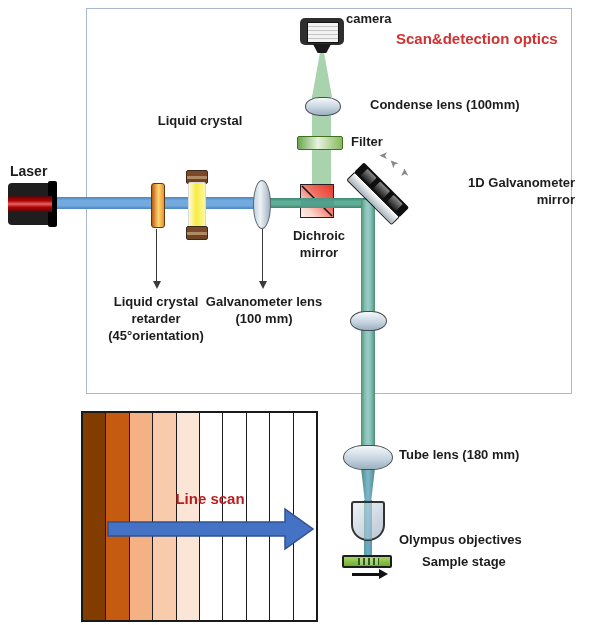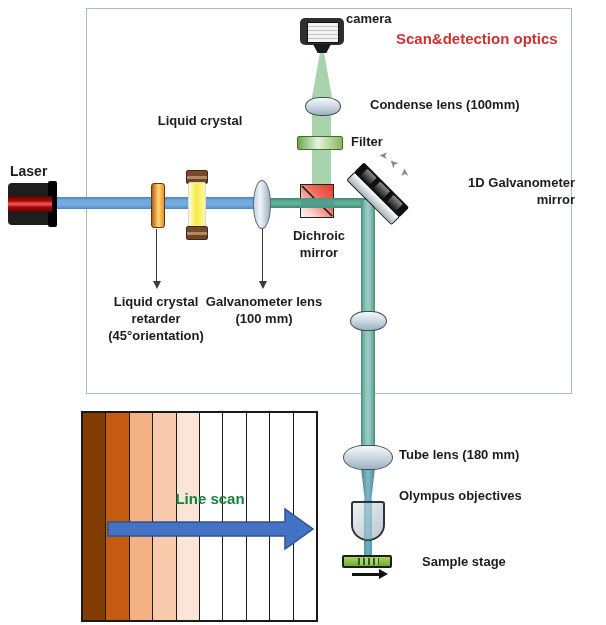--- a/index.html
+++ b/index.html
@@ -80,21 +80,21 @@
     border-top:5.5px solid transparent;border-bottom:5.5px solid transparent;}
   
   .vline{width:0;border-left:1.5px solid #3a3a3a;z-index:4;}
   .head-down{width:0;height:0;border-left:4px solid transparent;border-right:4px solid transparent;
     border-top:8px solid #3a3a3a;z-index:4;}
   
   .inset{left:81px;top:411px;width:237px;height:211px;border:2px solid #1a1a1a;box-sizing:border-box;
     display:flex;z-index:2;background:#fff;}
   .stripe{flex:1;border-left:1px solid #1a1a1a;}
   .stripe:first-child{border-left:none;}
-  .inset-label{left:150px;top:489px;width:120px;text-align:center;font-weight:700;font-size:15px;color:#15803d;z-index:3;}
+  .inset-label{left:150px;top:489px;width:120px;text-align:center;font-weight:700;font-size:15px;color:#b91c1c;z-index:3;}
   .inset-arrow{left:100px;top:505px;z-index:3;}
   .title-red{font-size:15px;font-weight:700;}
 </style>
 </head>
 <body>
 
 <div id="stage">
 
   <div class="abs optics-box"></div>
 
@@ -175,21 +175,21 @@
   <div class="lbl" style="left:370px;top:97px;">Condense lens (100mm)</div>
   <div class="abs comp filter"></div>
   <div class="lbl" style="left:351px;top:134px;">Filter</div>
 
   <div class="abs comp lens-barrel scan-lens"></div>
 
   <div class="abs comp lens-barrel tube-lens"></div>
   <div class="lbl" style="left:399px;top:447px;">Tube lens (180 mm)</div>
 
   <div class="abs comp objective"></div>
-  <div class="lbl" style="left:399px;top:488px;">Olympus objectives</div>
+  <div class="lbl" style="left:399px;top:532px;">Olympus objectives</div>
 
   <div class="abs comp sample-stage">
     <div class="stage-hatch"></div>
   </div>
   <div class="abs stage-arrow-shaft"></div>
   <div class="abs stage-arrow-head"></div>
   <div class="lbl" style="left:422px;top:554px;">Sample stage</div>
 
   <div class="abs inset">
 

